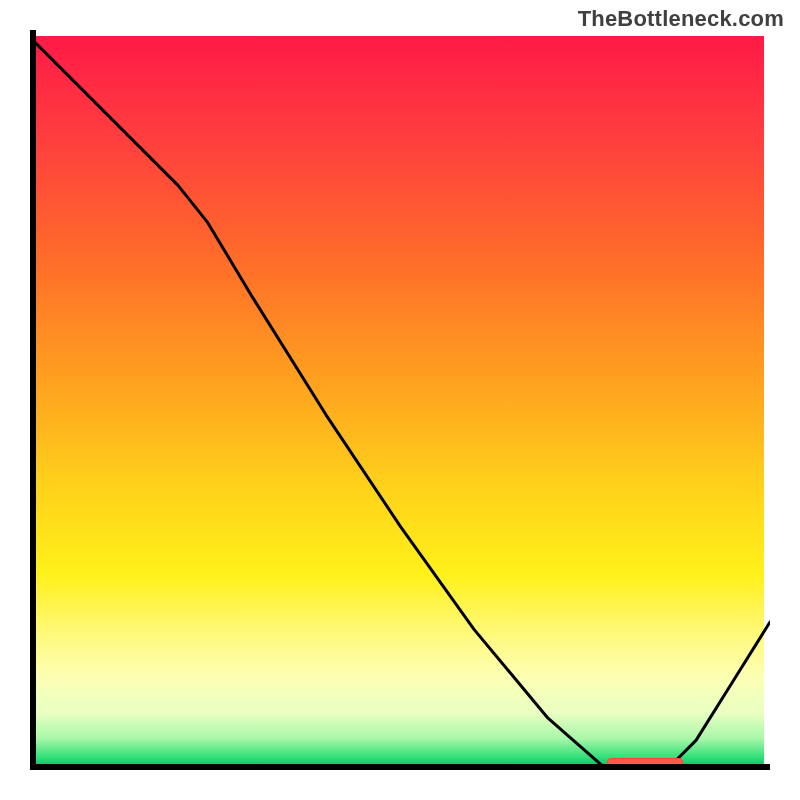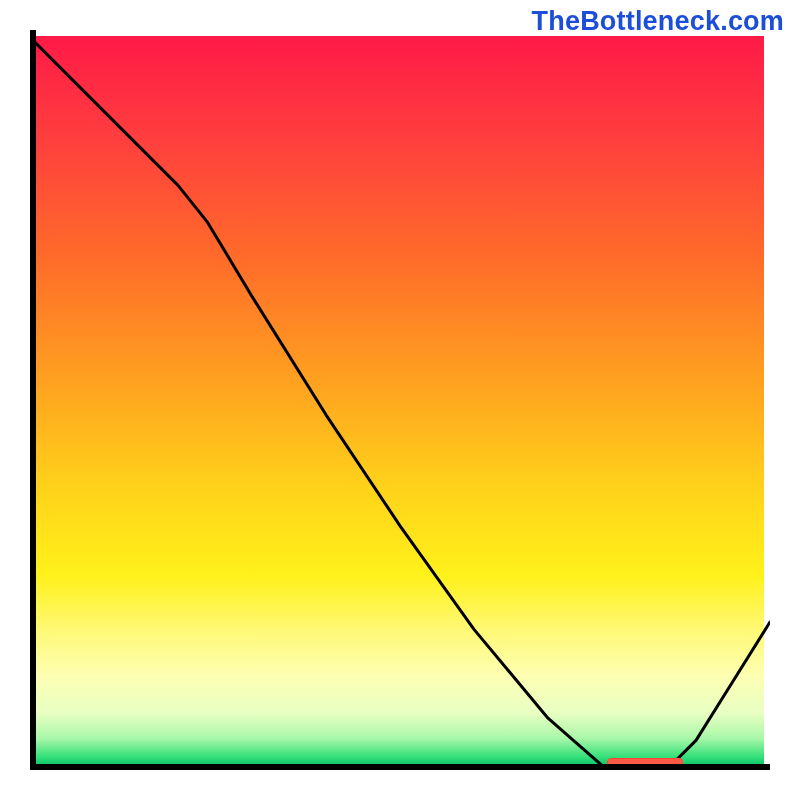--- a/index.html
+++ b/index.html
@@ -13,23 +13,23 @@
   }
   .wrap {
     position: relative;
     width: 800px;
     height: 800px;
   }
   .attribution {
     position: absolute;
     top: 6px;
     right: 16px;
-    font-size: 27px;
+    font-size: 22px;
     font-weight: 600;
-    color: #1d4ed8;
+    color: #404040;
     letter-spacing: 0.2px;
   }
   .plot {
     position: absolute;
     left: 30px;
     top: 30px;
     width: 740px;
     height: 740px;
   }
   .gradient-fill {

